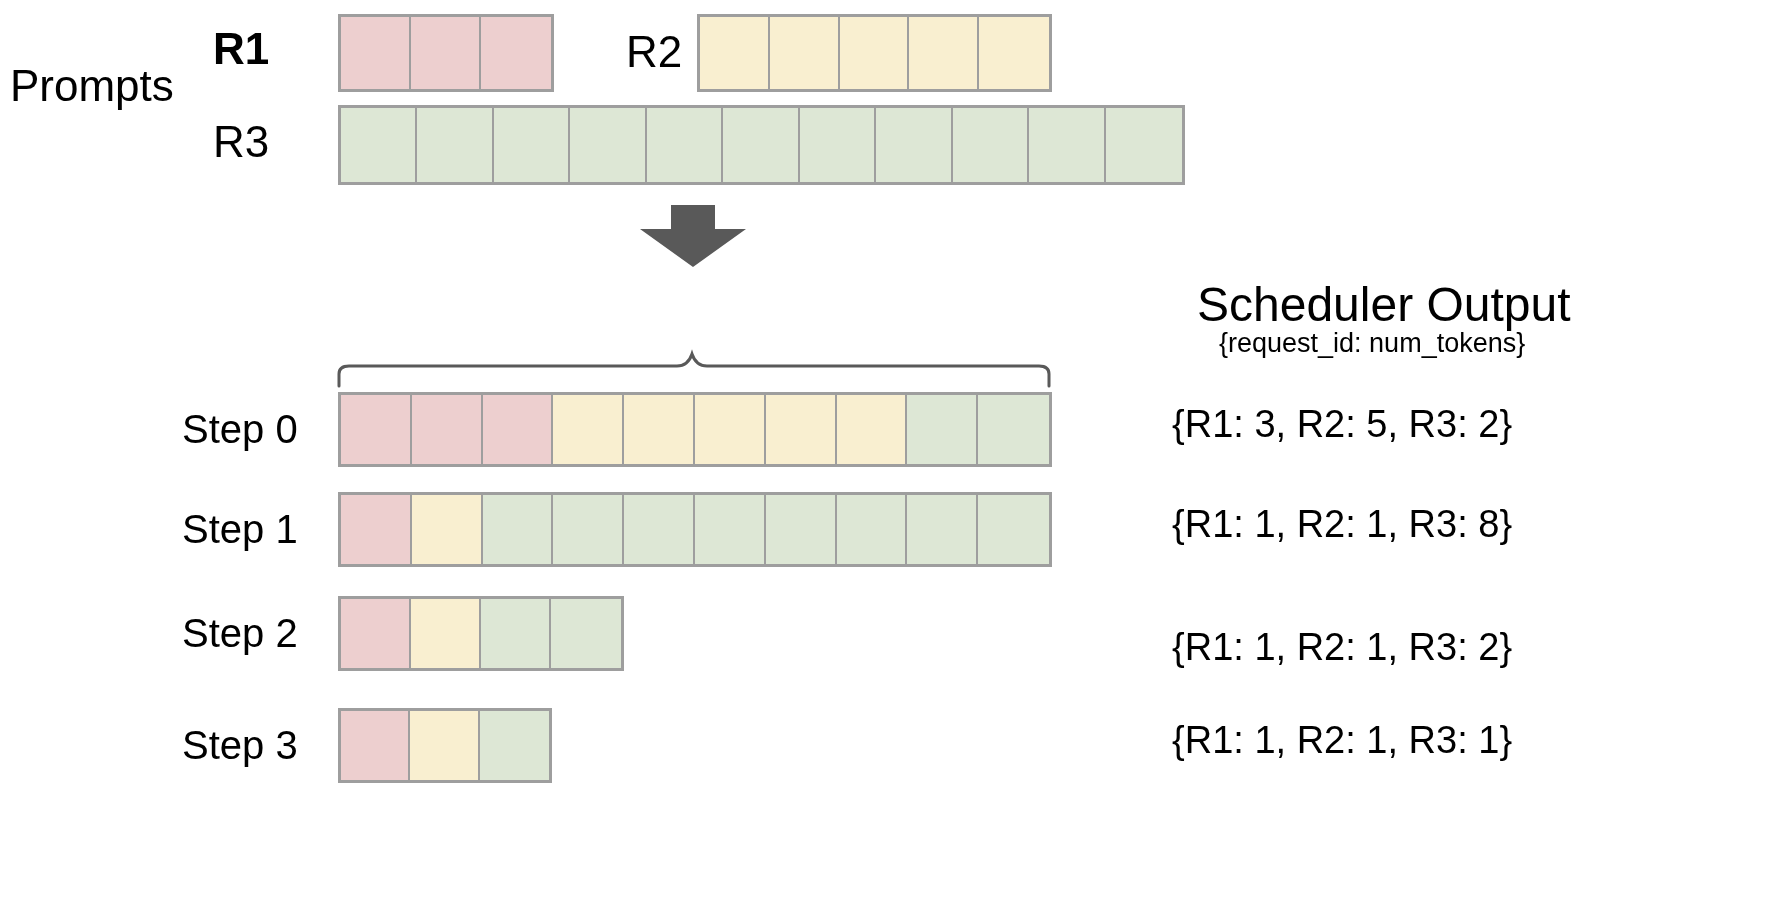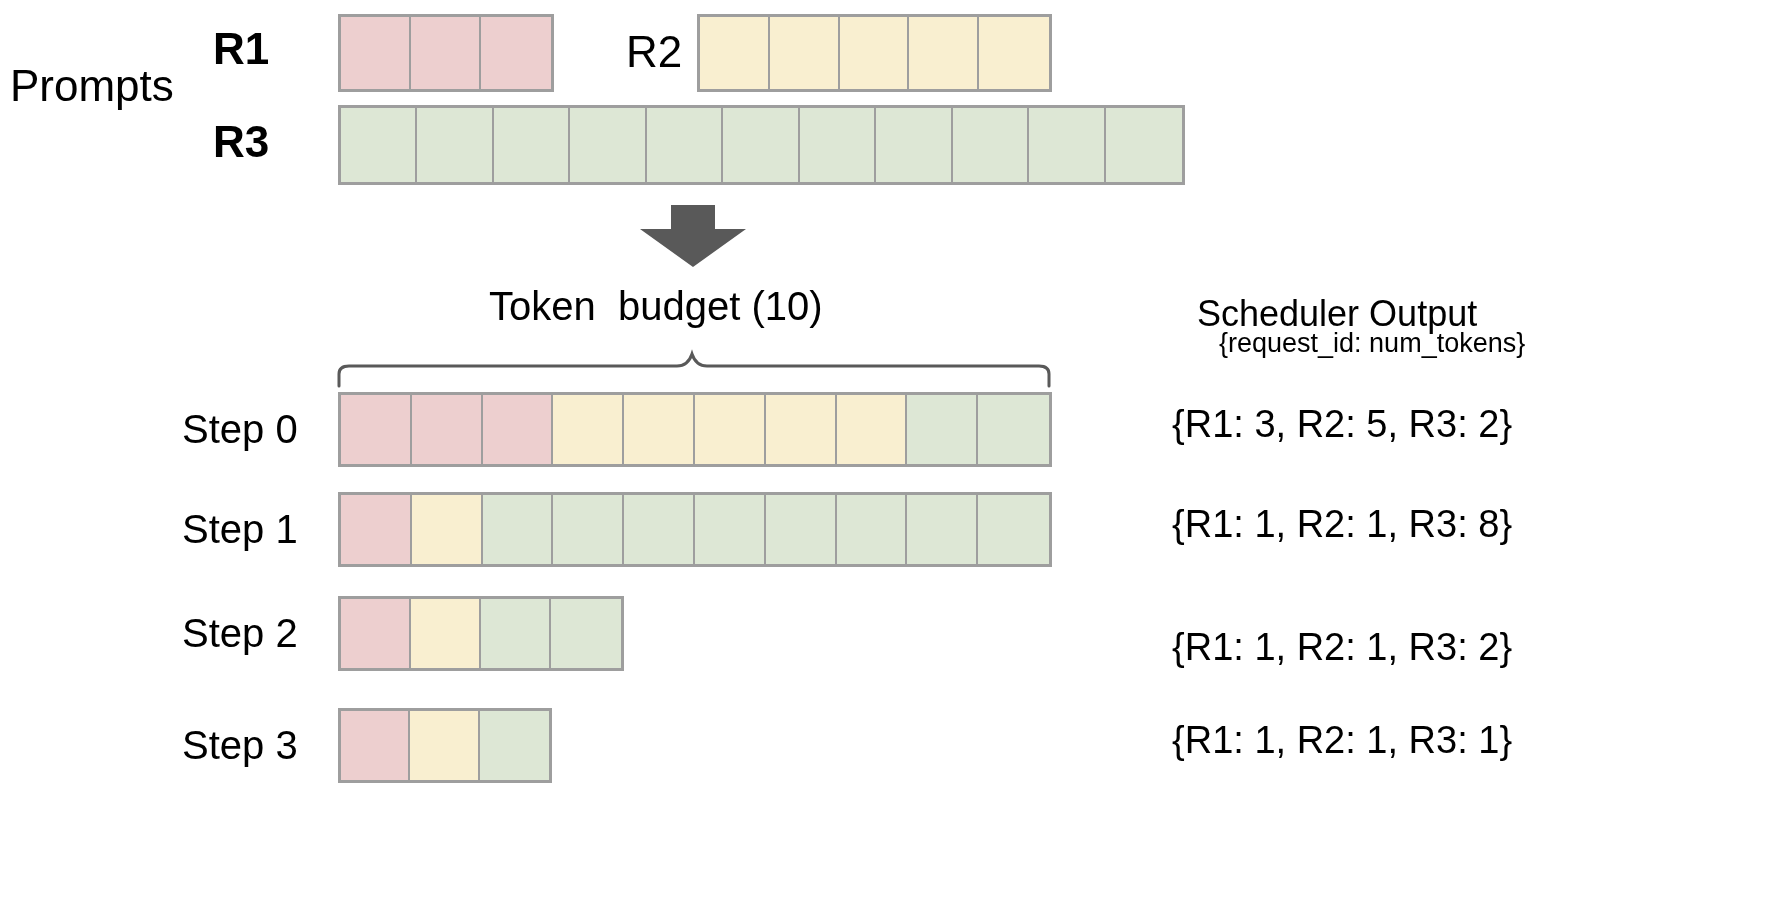--- a/index.html
+++ b/index.html
@@ -22,24 +22,24 @@
   
   .lbl {
     position: absolute;
     white-space: pre;
     line-height: 1;
     color: #000000;
   }
   .lbl-prompts   { font-size: 44px; left: 10px;  top: 64px; }
   .lbl-r1        { font-size: 44px; left: 213px; top: 27px; font-weight: bold; }
   .lbl-r2        { font-size: 44px; left: 626px; top: 30px; }
-  .lbl-r3        { font-size: 44px; left: 213px; top: 120px; font-weight: bold; }
+  .lbl-r3        { font-size: 44px; left: 213px; top: 120px; }
 
   .lbl-budget    { font-size: 40px; left: 489px; top: 286px; }
-  .lbl-sched     { font-size: 36px; left: 1197px; top: 296px; }
+  .lbl-sched     { font-size: 48px; left: 1197px; top: 281px; }
   .lbl-schedsub  { font-size: 27px; left: 1219px; top: 330px; text-align: center; }
 
   .lbl-step      { font-size: 40px; }
 
   .lbl-out       { font-size: 38px; white-space: pre; }
 
   
   .row {
     position: absolute;
     display: flex;
@@ -97,21 +97,20 @@
       <div class="cell" style="background: rgb(221, 231, 213); width: 9.09091%;"></div>
       <div class="cell" style="background: rgb(221, 231, 213); width: 9.09091%;"></div>
     </div>
 
   <div class="arrow-wrap">
     <svg width="120" height="65" viewBox="0 0 120 65" xmlns="http://www.w3.org/2000/svg">
       <polygon points="38,0 82,0 82,24 113,24 60,62 7,24 38,24" fill="#595959"></polygon>
     </svg>
   </div>
 
-  <div class="lbl lbl-budget">Token  budget (10)</div>
 
   <div class="brace-wrap">
     <svg width="716" height="40" viewBox="0 0 716 40" xmlns="http://www.w3.org/2000/svg">
       <path d="M3,38 L3,26 Q3,18 13,18 L341,18 Q352,18 356,6 Q360,18 371,18 L703,18 Q713,18 713,26 L713,38" fill="none" stroke="#595959" stroke-width="3" stroke-linecap="round"></path>
     </svg>
   </div>
 
   <div class="lbl lbl-sched">Scheduler Output</div>
   <div class="lbl lbl-schedsub">{request_id: num_tokens}</div>
 

